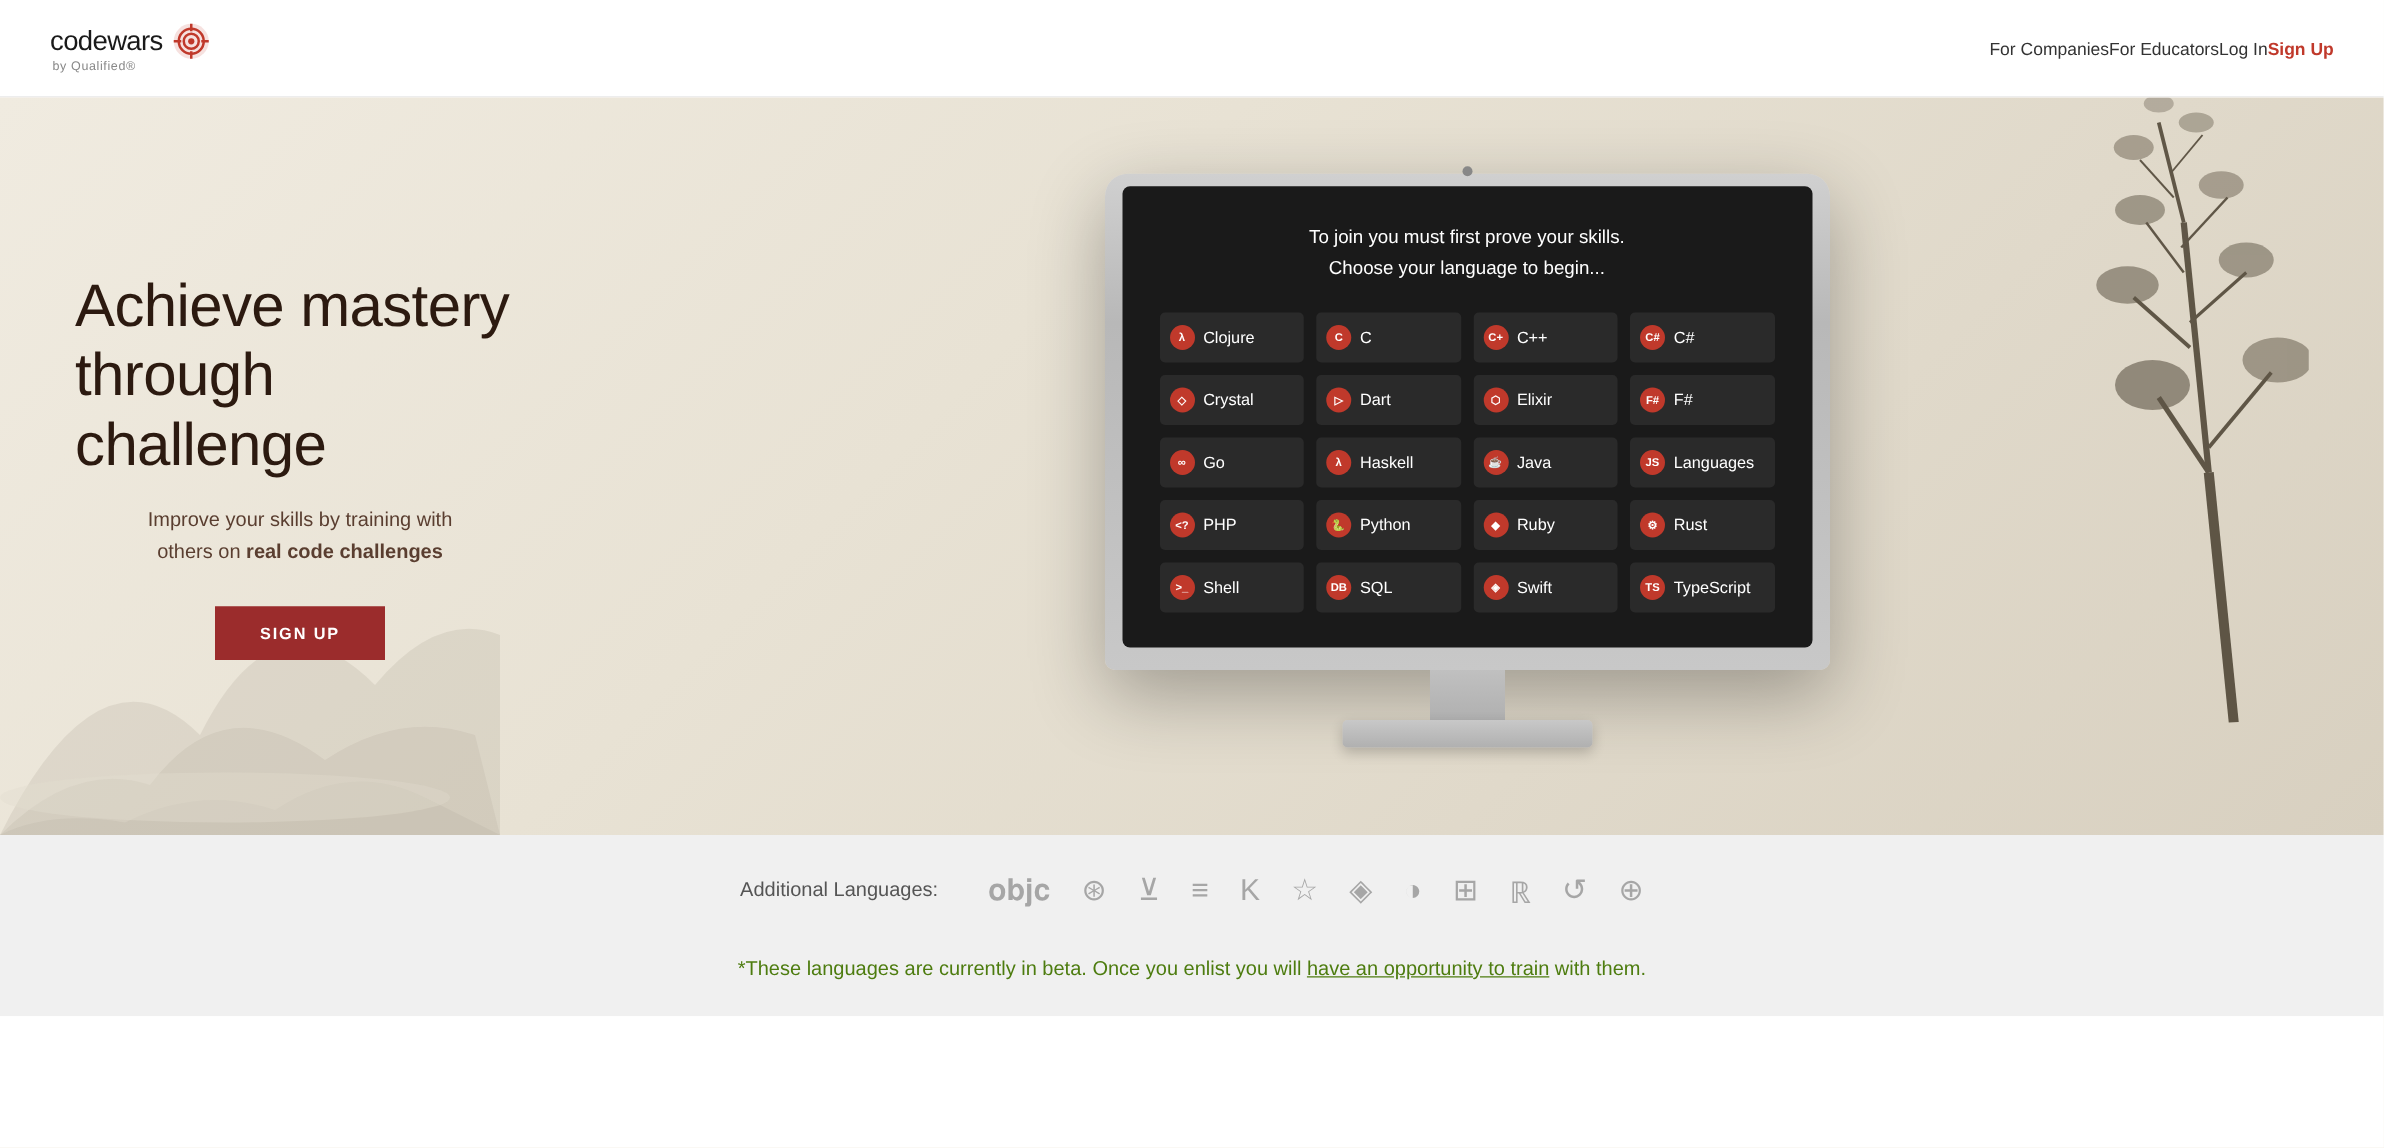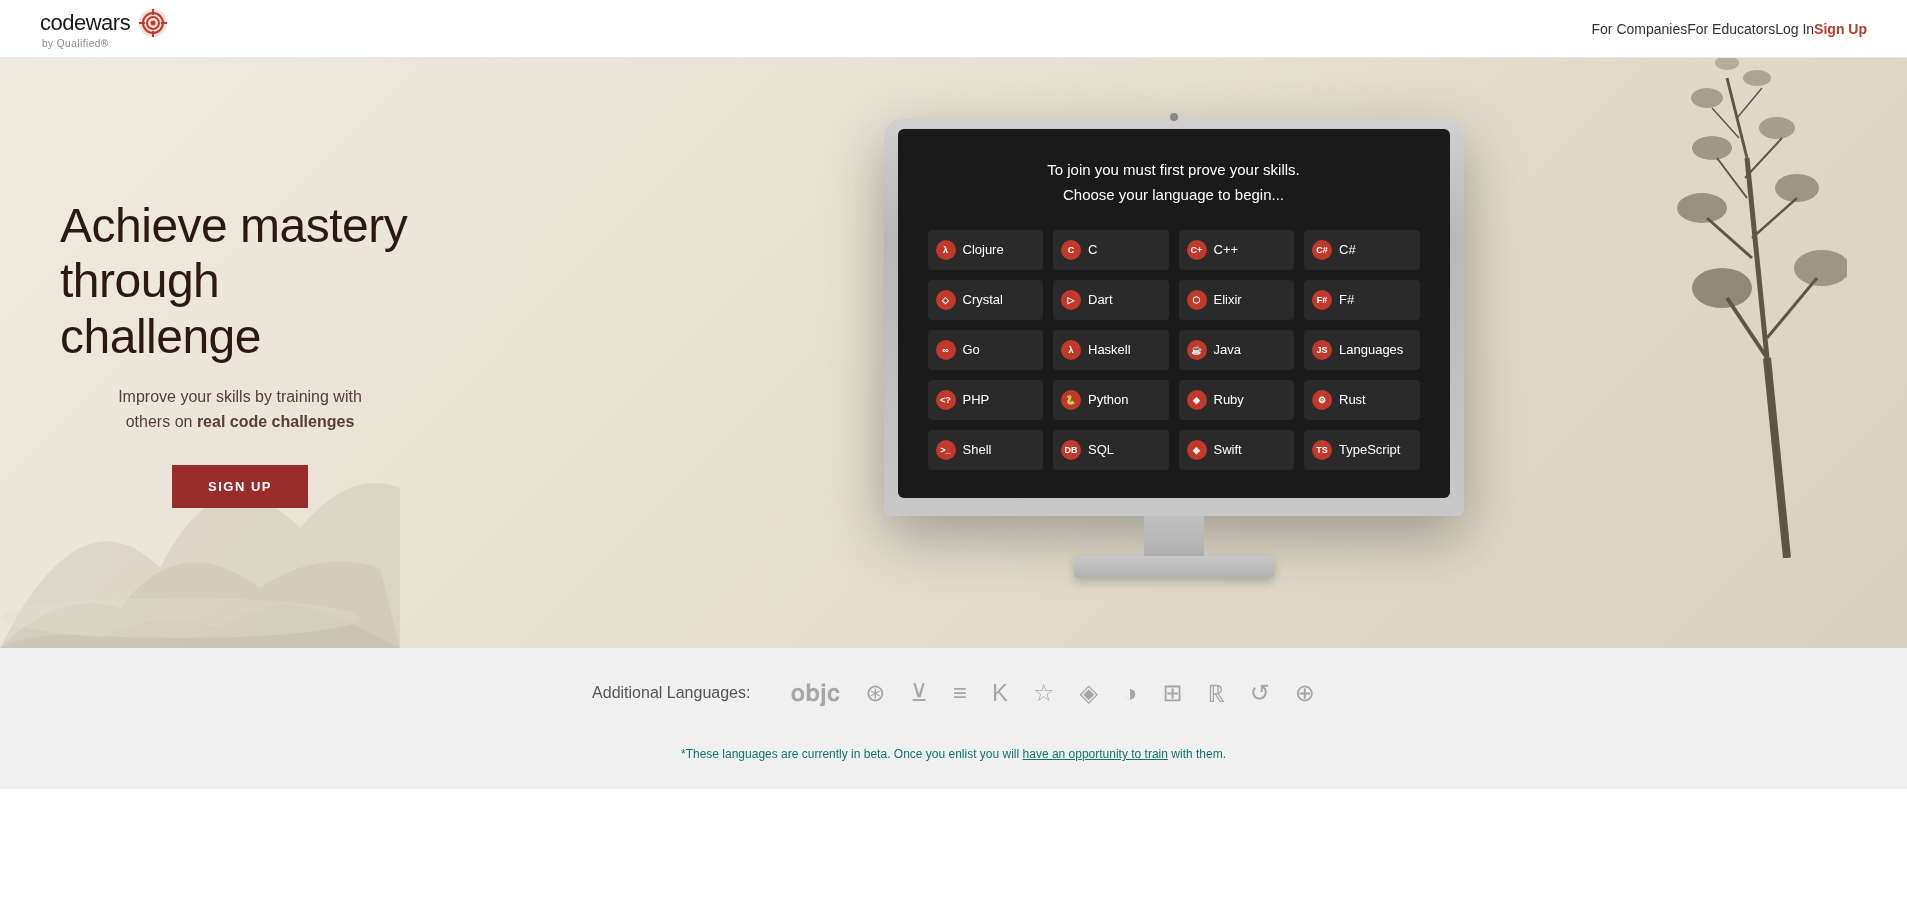--- a/index.html
+++ b/index.html
@@ -6,21 +6,21 @@
     body { font-family: 'Helvetica Neue', Arial, sans-serif; background: #fff; overflow-x: hidden; }
 
     
     .header {
       display: flex;
       align-items: center;
       justify-content: space-between;
       padding: 12px 40px;
       border-bottom: 1px solid #e8e8e8;
       background: #fff;
-      height: 58px;
+      height: 78px;
     }
     .logo-area {
       display: flex;
       flex-direction: column;
       align-items: flex-start;
     }
     .logo-top {
       display: flex;
       align-items: center;
       gap: 8px;
@@ -250,22 +250,22 @@
     }
     .lang-bar-icon {
       font-size: 24px;
       color: #888;
       cursor: pointer;
       opacity: 0.7;
     }
     .lang-bar-note {
       width: 100%;
       text-align: center;
-      font-size: 12px;
-      color: #0f766e;
+      font-size: 16px;
+      color: #4d7c0f;
       margin-top: 8px;
     }
     .lang-bar-note span { text-decoration: underline; }
   </style>
 </head>
 <body>
 
 <header class="header">
   <div class="logo-area">
     <div class="logo-top">

